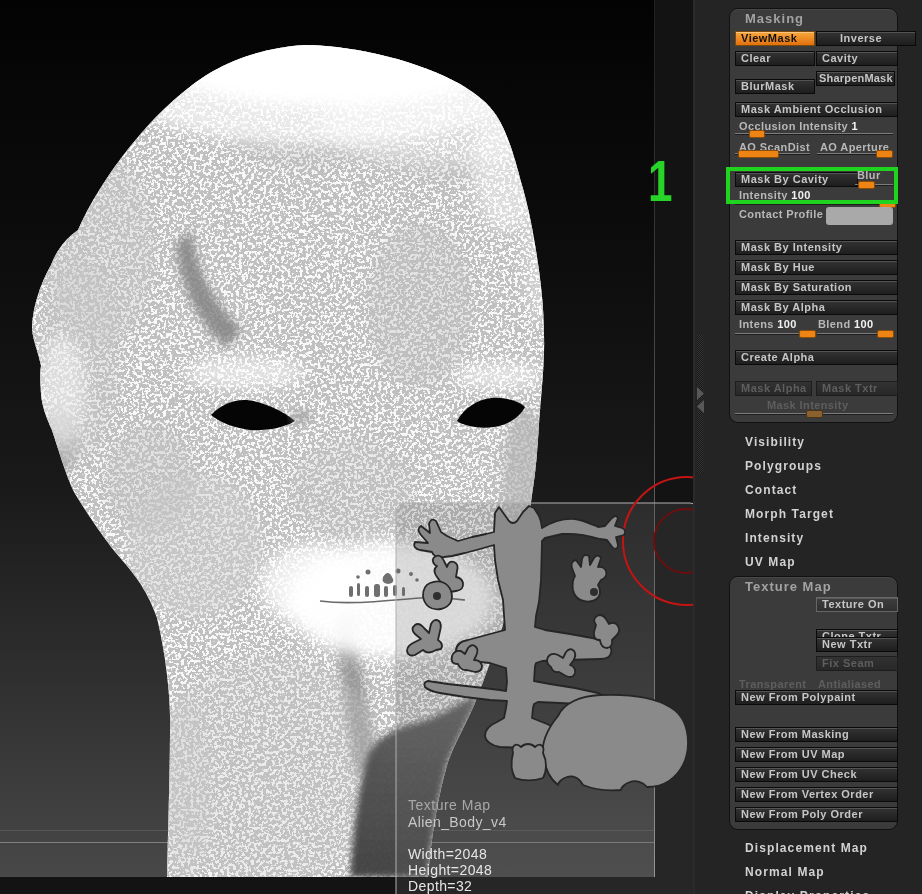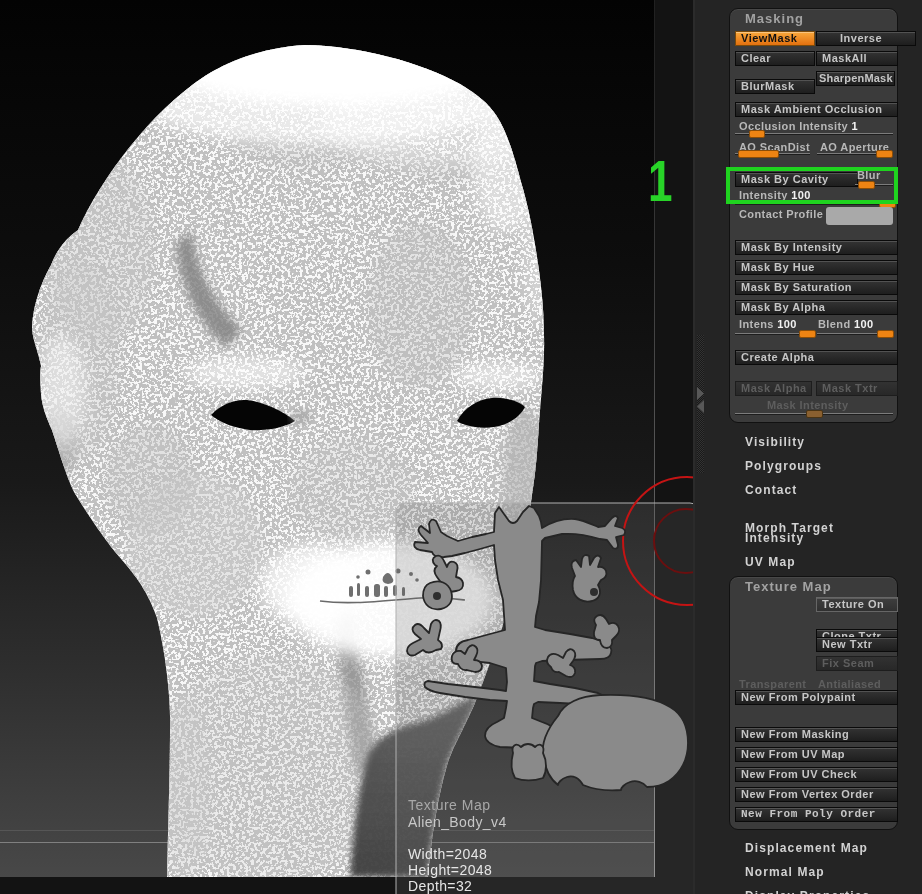--- a/index.html
+++ b/index.html
@@ -205,21 +205,21 @@
 <polygon points="697,387 704,393.5 697,400" fill="#585858"></polygon>
 <polygon points="704,400 697,406.5 704,413" fill="#585858"></polygon>
 </g>
 </svg>
 
 <div class="box" style="top:8px;height:413px;"></div>
 <div class="btitle" style="left:745px;top:11px;">Masking</div>
 <div class="btn orange" style="left:735px;top:31px;width:73px;">ViewMask</div>
 <div class="btn" style="left:816px;top:31px;width:75px;padding-left:23px;">Inverse</div>
 <div class="btn" style="left:735px;top:51px;width:73px;">Clear</div>
-<div class="btn" style="left:816px;top:51px;width:75px;">MaskAll</div>
+<div class="btn" style="left:816px;top:51px;width:75px;">Cavity</div>
 <div class="btn" style="left:735px;top:71px;width:73px;margin-top:8px;">BlurMask</div>
 <div class="btn" style="left:816px;top:71px;width:75px;padding-left:2px;letter-spacing:.2px;">SharpenMask</div>
 <div class="btn" style="left:735px;top:102px;width:156px;">Mask Ambient Occlusion</div>
 <div class="lab" style="left:739px;top:120px;">Occlusion Intensity <b>1</b></div>
 <div class="sline" style="left:735px;top:133px;width:158px;"></div>
 <div class="th" style="left:749px;top:130px;width:14px;"></div>
 <div class="lab" style="left:739px;top:141px;">AO ScanDist</div>
 <div class="lab" style="left:820px;top:141px;">AO Aperture</div>
 <div class="sline" style="left:735px;top:153px;width:75px;"></div>
 <div class="th" style="left:738px;top:150px;width:39px;"></div>
@@ -247,39 +247,39 @@
 <div class="btn" style="left:735px;top:350px;width:156px;">Create Alpha</div>
 <div class="btn dis" style="left:735px;top:381px;width:70px;">Mask Alpha</div>
 <div class="btn dis" style="left:816px;top:381px;width:75px;">Mask Txtr</div>
 <div class="dlab" style="left:739px;top:399px;margin-left:28px;">Mask Intensity</div>
 <div class="sline" style="left:735px;top:413px;width:158px;"></div>
 <div class="th dim" style="left:806px;top:410px;width:15px;"></div>
 
 <div class="hdr" style="left:745px;top:435px;">Visibility</div>
 <div class="hdr" style="left:745px;top:459px;">Polygroups</div>
 <div class="hdr" style="left:745px;top:483px;">Contact</div>
-<div class="hdr" style="left:745px;top:521px;">Morph Target</div>
+<div class="hdr" style="left:745px;top:507px;">Morph Target</div>
 <div class="hdr" style="left:745px;top:531px;">Intensity</div>
 <div class="hdr" style="left:745px;top:555px;">UV Map</div>
 
 <div class="box" style="top:576px;height:252px;"></div>
 <div class="btitle" style="left:745px;top:579px;">Texture Map</div>
 
 <div class="btn" style="left:816px;top:597px;width:75px;background:linear-gradient(#3e3e3e,#303030);border-color:#666;">Texture On</div>
 <div class="btn" style="left:816px;top:629px;width:75px;">Clone Txtr</div>
 <div class="btn" style="left:816px;top:637px;width:75px;">New Txtr</div>
 <div class="btn dis" style="left:816px;top:656px;width:75px;">Fix Seam</div>
 <div class="dlab" style="left:739px;top:678px;">Transparent</div>
 <div class="dlab" style="left:818px;top:678px;">Antialiased</div>
 <div class="btn" style="left:735px;top:690px;width:156px;">New From Polypaint</div>
 <div class="btn" style="left:735px;top:727px;width:156px;">New From Masking</div>
 <div class="btn" style="left:735px;top:747px;width:156px;">New From UV Map</div>
 <div class="btn" style="left:735px;top:767px;width:156px;">New From UV Check</div>
 <div class="btn" style="left:735px;top:787px;width:156px;">New From Vertex Order</div>
-<div class="btn" style="left:735px;top:807px;width:156px;font-family:Liberation Mono, monospace;">New From Poly Order</div>
+<div class="btn" style="left:735px;top:807px;width:156px;">New From Poly Order</div>
 
 <div class="hdr" style="left:745px;top:841px;">Displacement Map</div>
 <div class="hdr" style="left:745px;top:865px;">Normal Map</div>
 <div class="hdr" style="left:745px;top:889px;">Display Properties</div>
 
 <div class="green1">1</div>
 <div class="greenbox"></div>
 </div>
 
 </body></html>

